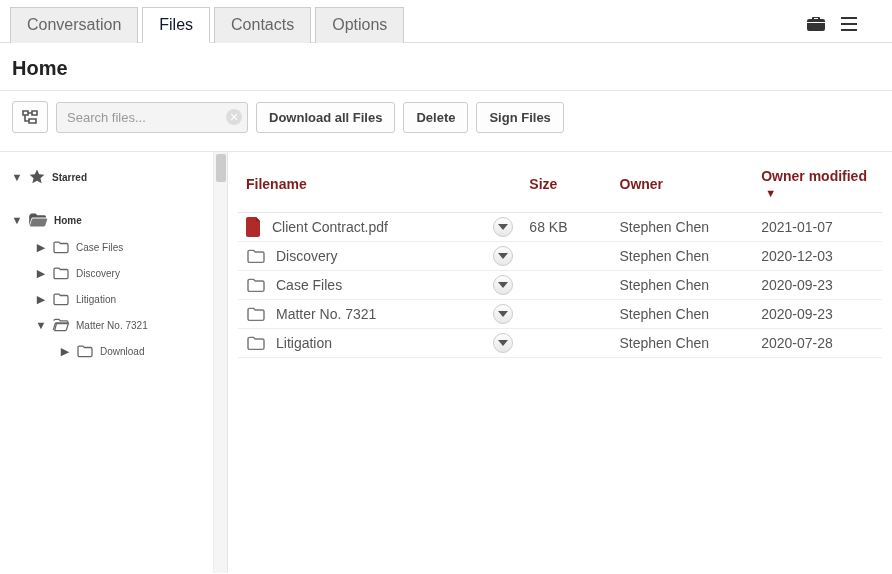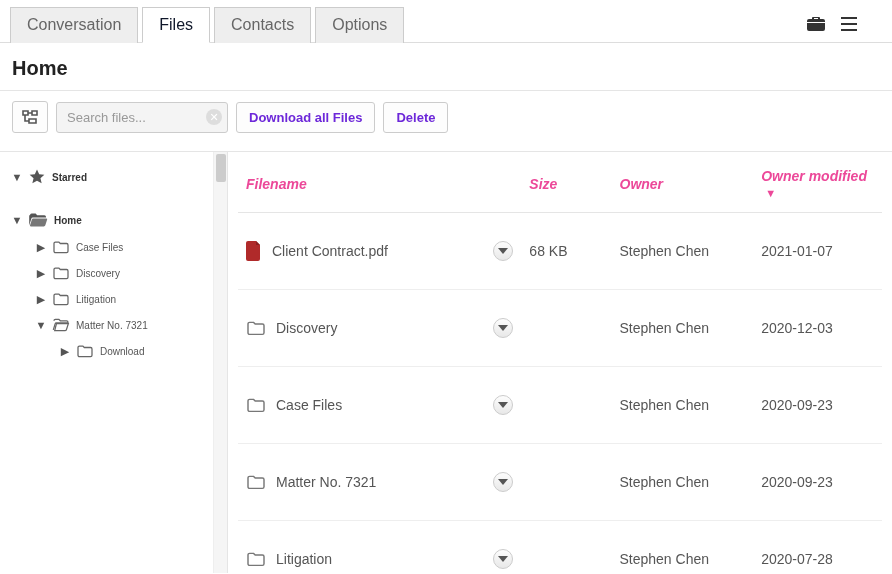--- a/index.html
+++ b/index.html
@@ -58,39 +58,39 @@
     }
     .toolbar {
       display: flex;
       align-items: center;
       gap: 8px;
     }
     .tbtn {
       padding: 7px 12px;
       border: 1px solid #ccc;
       background: #fdfdfd;
-      color: #6d28d9;
+      color: #404040;
       font-weight: bold;
       font-size: 13px;
       border-radius: 3px;
       cursor: pointer;
     }
     .tbtn.iconbox {
       padding: 6px 8px;
       display: inline-flex;
       align-items: center;
       justify-content: center;
     }
     .search-box {
       position: relative;
       display: inline-flex;
       align-items: center;
     }
     .search-input {
-      width: 172px;
+      width: 192px;
       padding: 7px 28px 7px 10px;
       border: 1px solid #ccc;
       border-radius: 3px;
       background: #f4f4f4;
       color: #555;
       font-size: 13px;
     }
     .search-input::placeholder { color: #999; }
     .search-clear {
       position: absolute;
@@ -171,27 +171,26 @@
     .main {
       flex: 1;
       border-top: 1px solid #e5e5e5;
       padding: 0 10px;
     }
     .ftable { width: 100%; border-collapse: collapse; }
     .ftable th {
       text-align: left;
       font-size: 14px;
       font-weight: bold;
-      color: #ec4899;
+      color: #7f1d1d;
       padding: 16px 8px 12px 8px;
       border-bottom: 1px solid #e5e5e5;
-      font-style: italic;
     }
     .ftable td {
-      padding: 28px 8px;
+      padding: 4px 8px;
       border-bottom: 1px solid #eee;
       color: #555;
       font-size: 14px;
       vertical-align: middle;
     }
     .fname-cell { display: flex; align-items: center; gap: 10px; }
     .row-menu {
       width: 20px; height: 20px;
       border-radius: 50%;
       background: linear-gradient(#fdfdfd,#e8e8e8);
@@ -242,20 +241,21 @@
       <svg width="18" height="18" viewBox="0 0 18 18">
           <path fill="none" stroke="#555" stroke-width="1.6" d="M2 3h5v4H2zM7 5h4M11 3h5v4h-5zM4 7v6h4M8 11h7v4H8z"></path>
         </svg>
     </button>
     <span class="search-box">
       <input class="search-input" type="text" placeholder="Search files..." style="">
       <span class="search-clear">✕</span>
     </span>
     <button class="tbtn">Download all Files</button>
     <button class="tbtn">Delete</button>
+    <button class="tbtn">Sign Files</button>
   </div>
 </div>
 
 <div class="content">
   <div class="sidebar">
     <ul class="tree">
 
       <li>
         <div class="tree-row level1 bold">
           <span class="caret">▼</span>

